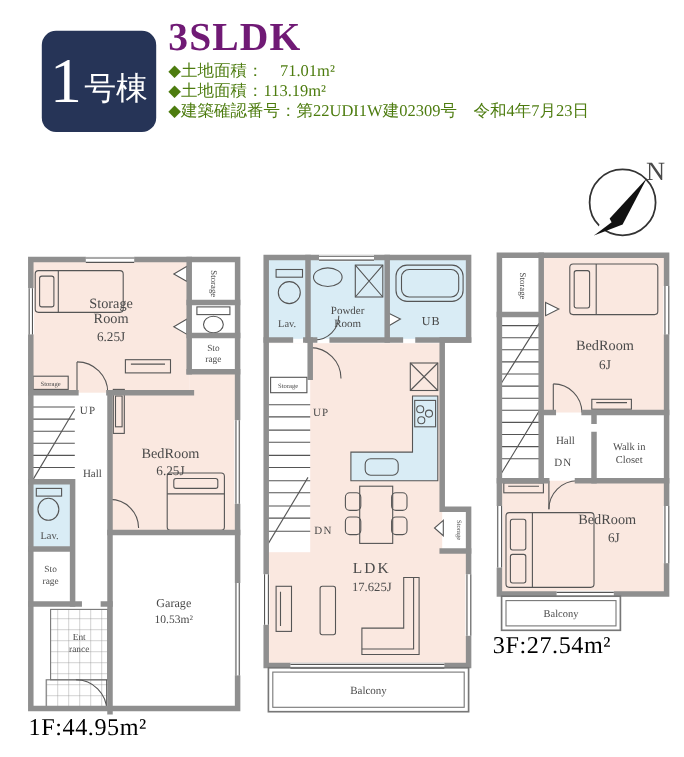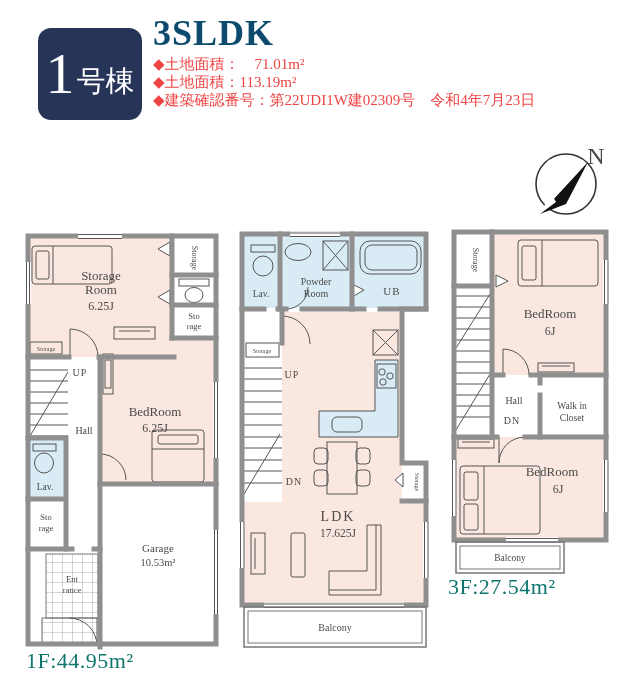--- a/index.html
+++ b/index.html
@@ -3,25 +3,25 @@
 <meta charset="utf-8">
 <style>
   html,body{margin:0;padding:0;background:#ffffff;}
   #stage{position:relative;width:622px;height:688px;background:#ffffff;overflow:hidden;
          font-family:"Liberation Serif","DejaVu Serif",serif;}
   
   #badge{position:absolute;left:38px;top:28px;width:104px;height:92px;background:#263457;
          border-radius:13px;display:flex;align-items:center;justify-content:center;color:#ffffff;}
   #badge .num{font-size:58px;line-height:1;font-weight:400;margin-right:2px;}
   #badge .suf{font-size:29px;line-height:1;padding-top:14px;}
-  #title{position:absolute;left:153px;top:12px;font-size:36px;font-weight:600;color:#0c4a6e;letter-spacing:1px;}
-  .bullet{position:absolute;left:153px;font-size:15px;color:#ef4444;white-space:nowrap;}
+  #title{position:absolute;left:153px;top:12px;font-size:36px;font-weight:600;color:#701a75;letter-spacing:1px;}
+  .bullet{position:absolute;left:153px;font-size:15px;color:#4d7c0f;white-space:nowrap;}
   
   .plan{position:absolute;}
-  .area-label{position:absolute;font-size:22px;color:#0f766e;letter-spacing:0.5px;}
+  .area-label{position:absolute;font-size:22px;color:#000000;letter-spacing:0.5px;}
   svg text{font-family:"Liberation Serif","DejaVu Serif",serif;fill:#4a4a4a;}
 </style>
 </head>
 <body>
 
 <div id="stage">
 
   <div id="badge">
     <span class="num">1</span>
     <span class="suf">号棟</span>

